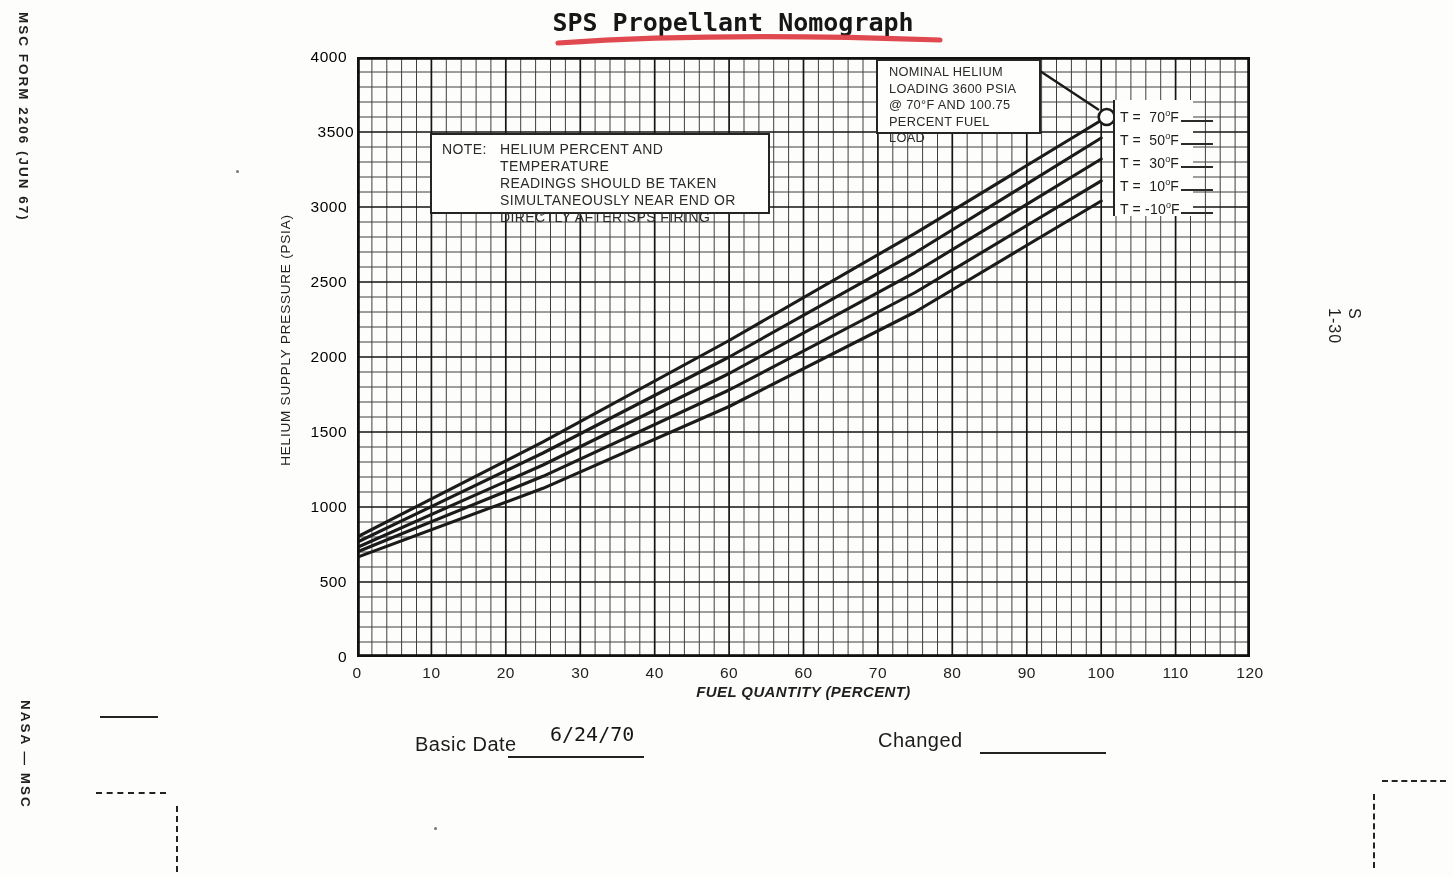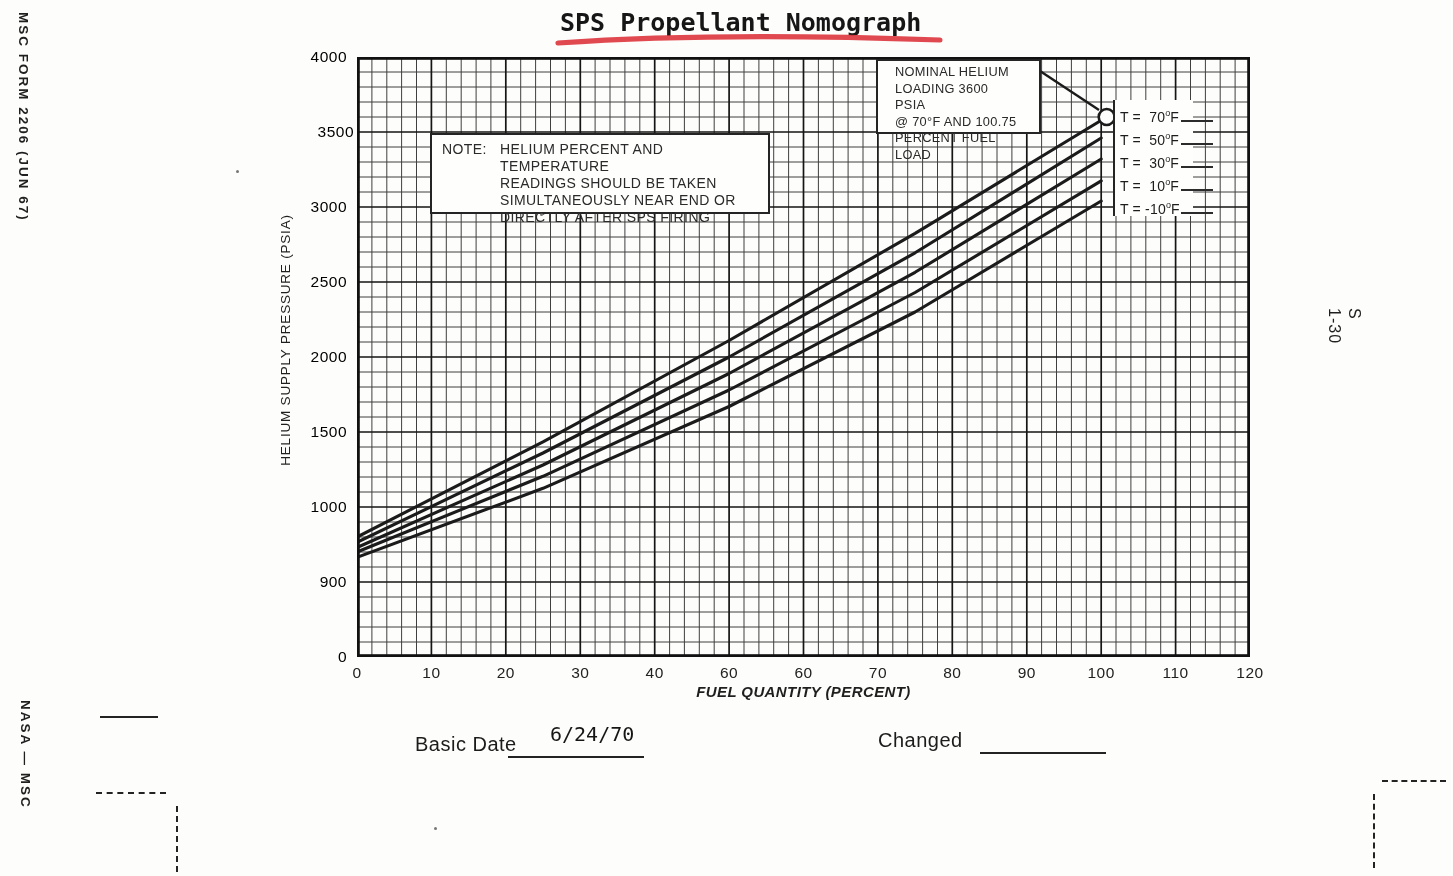--- a/index.html
+++ b/index.html
@@ -13,21 +13,21 @@
   .abs { position:absolute; }
   .vtext {
     writing-mode:vertical-rl; text-orientation:sideways;
     font-weight:bold; letter-spacing:2px; white-space:nowrap;
   }
   .form-number { left:16px; top:12px; font-size:13.5px; }
   .agency     { left:18px; top:700px; font-size:13.5px; }
   .page-ref   { left:1324px; top:308px; font-size:16px; font-weight:normal;
                 letter-spacing:1px; line-height:20px; }
   .title {
-    left:560px; top:8px; width:420px; 
+    left:523px; top:8px; width:420px; text-align:center;
     font-family:"DejaVu Sans Mono", monospace; font-size:25px; font-weight:600;
     letter-spacing:0px; color:#161616;
   }
   .title-underline { left:552px; top:32px; }
   .plot-svg { left:357px; top:57px; }
   .ytick { position:absolute; width:48px; text-align:right; font-size:15.5px;
            color:#000000; letter-spacing:.5px; }
   .xtick { position:absolute; width:44px; text-align:center; font-size:15.5px;
            color:#222; letter-spacing:.5px; }
   .x-title { left:357px; top:683px; width:893px; text-align:center;
@@ -38,21 +38,21 @@
   .note-box {
     left:430px; top:133px; width:340px; height:81px;
     background:#fefefd; border:2.2px solid #242424;
     padding:6px 8px 16px 10px; display:flex;
     font-size:14px; letter-spacing:.4px; line-height:17px; color:#2a2a2a;
   }
   .note-label { width:58px; flex:none; }
   .callout-box {
     left:876px; top:59px; width:165px; height:75px;
     background:#fefefd; border:2.2px solid #242424;
-    padding:3px 17px; font-size:12.8px; letter-spacing:.3px; line-height:16.5px;
+    padding:3px 11px; font-size:12.8px; letter-spacing:.3px; line-height:16.5px;
     color:#2a2a2a;
   }
   .legend-box {
     left:1113px; top:100px; width:80px; height:116px;
     background:#fefefd; border-left:2px solid #242424;
   }
   .legend-row { position:absolute; left:1120px; width:90px; font-size:14px;
                 letter-spacing:.2px; white-space:pre; color:#1d1d1d; }
   .legend-row sup { font-size:9px; }
   .legend-tie { position:absolute; width:32px; border-top:2px solid #2b2b2b; }
@@ -87,21 +87,21 @@
       <polyline points="0.0,490.5 186.0,408.0 372.1,316.5 558.1,215.3 744.2,102.0" fill="none" stroke="#1b1b1b" stroke-width="3.1" stroke-linecap="round" stroke-linejoin="round"></polyline>
       <polyline points="0.0,495.0 186.0,419.3 372.1,333.0 558.1,235.5 744.2,123.8" fill="none" stroke="#1b1b1b" stroke-width="3.1" stroke-linecap="round" stroke-linejoin="round"></polyline>
       <polyline points="0.0,500.3 186.0,431.3 372.1,349.5 558.1,255.0 744.2,144.0" fill="none" stroke="#1b1b1b" stroke-width="3.1" stroke-linecap="round" stroke-linejoin="round"></polyline>
       <line x1="683" y1="14" x2="742" y2="53" stroke="#1b1b1b" stroke-width="2.4"></line>
       <circle cx="749.7" cy="60.0" r="8" fill="#fefefd" stroke="#1b1b1b" stroke-width="2.6"></circle>
       <rect x="1.4" y="1.4" width="890.2" height="597.2" fill="none" stroke="#111" stroke-width="2.8"></rect>
     </svg>
 
   <div id="yticks">
       <div class="ytick" style="left: 299px; top: 648px;">0</div>
-      <div class="ytick" style="left: 299px; top: 573px;">900</div>
+      <div class="ytick" style="left: 299px; top: 573px;">500</div>
       <div class="ytick" style="left: 299px; top: 498px;">1000</div>
       <div class="ytick" style="left: 299px; top: 423px;">1500</div>
       <div class="ytick" style="left: 299px; top: 348px;">2000</div>
       <div class="ytick" style="left: 299px; top: 273px;">2500</div>
       <div class="ytick" style="left: 299px; top: 198px;">3000</div>
       <div class="ytick" style="left: 306px; top: 123px;">3500</div>
       <div class="ytick" style="left: 299px; top: 48px;">4000</div>
     </div>
   <div id="xticks">
       <div class="xtick" style="left: 335px; top: 664px;">0</div>

